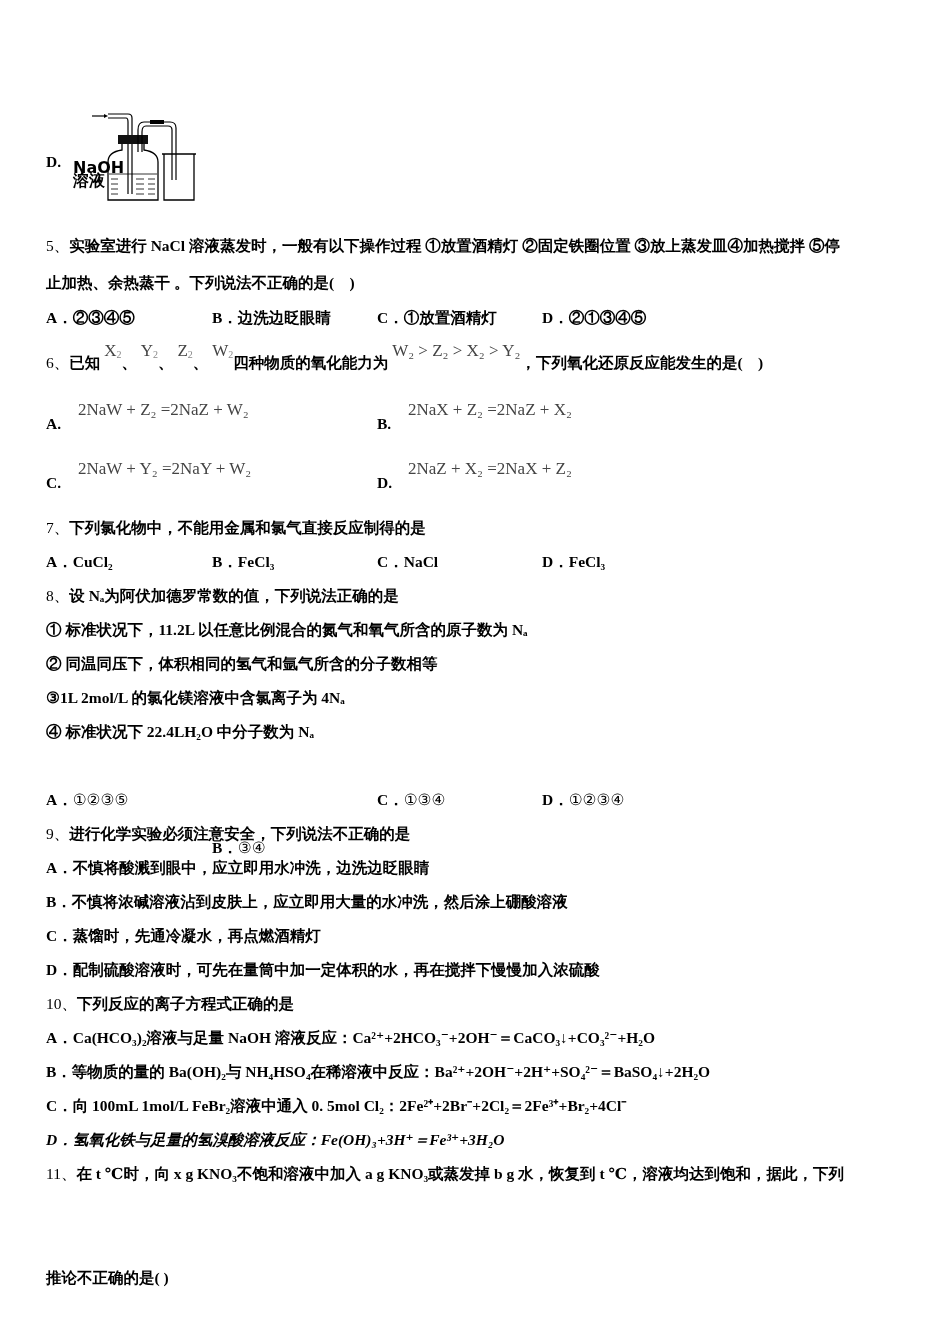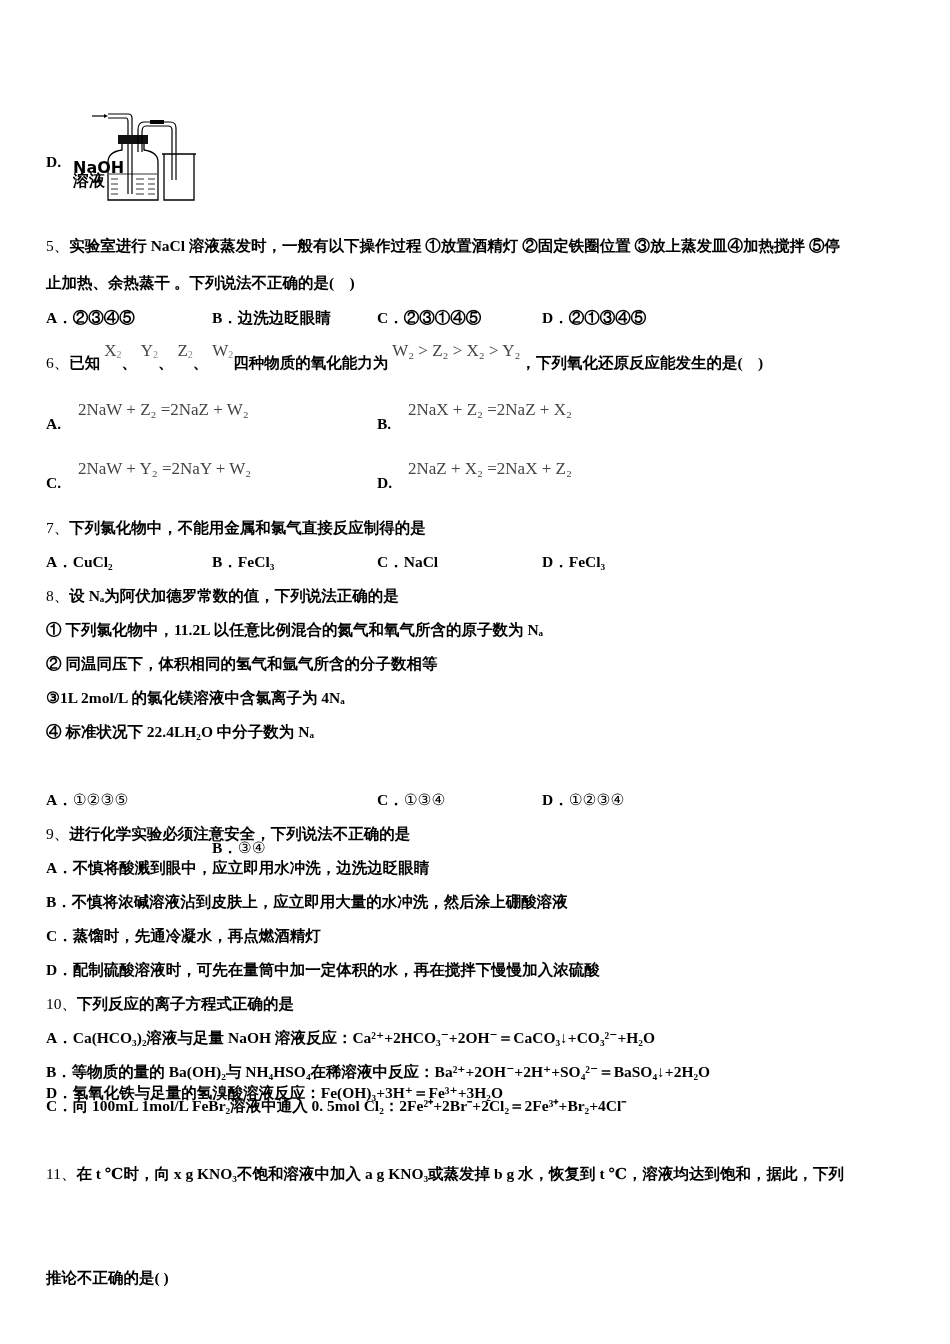--- a/index.html
+++ b/index.html
@@ -59,21 +59,21 @@
     <div>NaOH</div>
     <div>溶液</div>
   </div>
 
   <div class="line" style="top:236px;">
     <span class="qnum">5、</span><span>实验室进行 NaCl 溶液蒸发时，一般有以下操作过程 ①放置酒精灯 ②固定铁圈位置 ③放上蒸发皿④加热搅拌 ⑤停</span>
   </div>
   <div class="line" style="top:273px;">止加热、余热蒸干 。下列说法不正确的是(　)</div>
   <div class="opt" style="left:46px;top:308px;"><span>A．</span><span>②③④⑤</span></div>
   <div class="opt" style="left:212px;top:308px;"><span>B．</span><span>边洗边眨眼睛</span></div>
-  <div class="opt" style="left:377px;top:308px;"><span>C．</span><span>②③①④⑤</span></div>
+  <div class="opt" style="left:377px;top:308px;"><span>C．</span><span>①放置酒精灯</span></div>
   <div class="opt" style="left:542px;top:308px;"><span>D．</span><span>②①③④⑤</span></div>
 
   <div class="line" style="top:353px;">
     <span class="qnum">6、</span><span>已知</span>
     <span class="math mathsup"><span>X</span><sub>2</sub></span><span>、</span>
     <span class="math mathsup"><span>Y</span><sub>2</sub></span><span>、</span>
     <span class="math mathsup"><span>Z</span><sub>2</sub></span><span>、</span>
     <span class="math mathsup"><span>W</span><sub>2</sub></span><span>四种物质的氧化能力为</span>
     <span class="math mathsup">W₂ &gt; Z₂ &gt; X₂ &gt; Y₂</span><span>，下列氧化还原反应能发生的是(　)</span>
   </div>
@@ -90,21 +90,21 @@
     <span class="qnum">7、</span><span>下列氯化物中，不能用金属和氯气直接反应制得的是</span>
   </div>
   <div class="opt" style="left:46px;top:552px;"><span>A．</span><span>CuCl₂</span></div>
   <div class="opt" style="left:212px;top:552px;"><span>B．</span><span>FeCl₃</span></div>
   <div class="opt" style="left:377px;top:552px;"><span>C．</span><span>NaCl</span></div>
   <div class="opt" style="left:542px;top:552px;"><span>D．</span><span>FeCl₃</span></div>
 
   <div class="line" style="top:586px;">
     <span class="qnum">8、</span><span>设 Nₐ为阿伏加德罗常数的值，下列说法正确的是</span>
   </div>
-  <div class="line" style="top:620px;">① 下列氯化物中，11.2L 以任意比例混合的氮气和氧气所含的原子数为 Nₐ</div>
+  <div class="line" style="top:620px;">① 标准状况下，11.2L 以任意比例混合的氮气和氧气所含的原子数为 Nₐ</div>
   <div class="line" style="top:654px;">② 同温同压下，体积相同的氢气和氩气所含的分子数相等</div>
   <div class="line" style="top:688px;">③1L 2mol/L 的氯化镁溶液中含氯离子为 4Nₐ</div>
   <div class="line" style="top:722px;">④ 标准状况下 22.4LH₂O 中分子数为 Nₐ</div>
   <div class="opt" style="left:46px;top:790px;"><span>A．</span><span style="font-weight:normal">①②③⑤</span></div>
   <div class="opt" style="left:212px;top:790px;margin-top:48px;"><span>B．</span><span style="font-weight:normal">③④</span></div>
   <div class="opt" style="left:377px;top:790px;"><span>C．</span><span style="font-weight:normal">①③④</span></div>
   <div class="opt" style="left:542px;top:790px;"><span>D．</span><span style="font-weight:normal">①②③④</span></div>
 
   <div class="line" style="top:824px;">
     <span class="qnum">9、</span><span>进行化学实验必须注意安全，下列说法不正确的是</span>
@@ -113,20 +113,20 @@
   <div class="line" style="top:892px;"><span>B．</span><span>不慎将浓碱溶液沾到皮肤上，应立即用大量的水冲洗，然后涂上硼酸溶液</span></div>
   <div class="line" style="top:926px;"><span>C．</span><span>蒸馏时，先通冷凝水，再点燃酒精灯</span></div>
   <div class="line" style="top:960px;"><span>D．</span><span>配制硫酸溶液时，可先在量筒中加一定体积的水，再在搅拌下慢慢加入浓硫酸</span></div>
 
   <div class="line" style="top:994px;">
     <span class="qnum">10、</span><span>下列反应的离子方程式正确的是</span>
   </div>
   <div class="line" style="top:1028px;"><span>A．</span><span>Ca(HCO₃)₂溶液与足量 NaOH 溶液反应：Ca²⁺+2HCO₃⁻+2OH⁻＝CaCO₃↓+CO₃²⁻+H₂O</span></div>
   <div class="line" style="top:1062px;"><span>B．</span><span>等物质的量的 Ba(OH)₂与 NH₄HSO₄在稀溶液中反应：Ba²⁺+2OH⁻+2H⁺+SO₄²⁻＝BaSO₄↓+2H₂O</span></div>
   <div class="line" style="top:1096px;font-family:Liberation Serif, serif;"><span>C．</span><span>向 100mL  1mol/L  FeBr₂溶液中通入 0. 5mol  Cl₂：2Fe²⁺+2Br⁻+2Cl₂＝2Fe³⁺+Br₂+4Cl⁻</span></div>
-  <div class="line" style="top:1083px;"><span>D．</span><span>氢氧化铁与足量的氢溴酸溶液反应：Fe(OH)₃+3H⁺＝Fe³⁺+3H₂O</span></div>
+  <div class="line" style="top:1130px;font-style:italic;"><span>D．</span><span>氢氧化铁与足量的氢溴酸溶液反应：Fe(OH)₃+3H⁺＝Fe³⁺+3H₂O</span></div>
 
   <div class="line" style="top:1164px;">
     <span class="qnum">11、</span><span>在 t ℃时，向 x g KNO₃不饱和溶液中加入 a g KNO₃或蒸发掉 b g 水，恢复到 t ℃，溶液均达到饱和，据此，下列</span>
   </div>
   <div class="line" style="top:1268px;">推论不正确的是( )</div>
 
 </div>
 
 </body></html>

